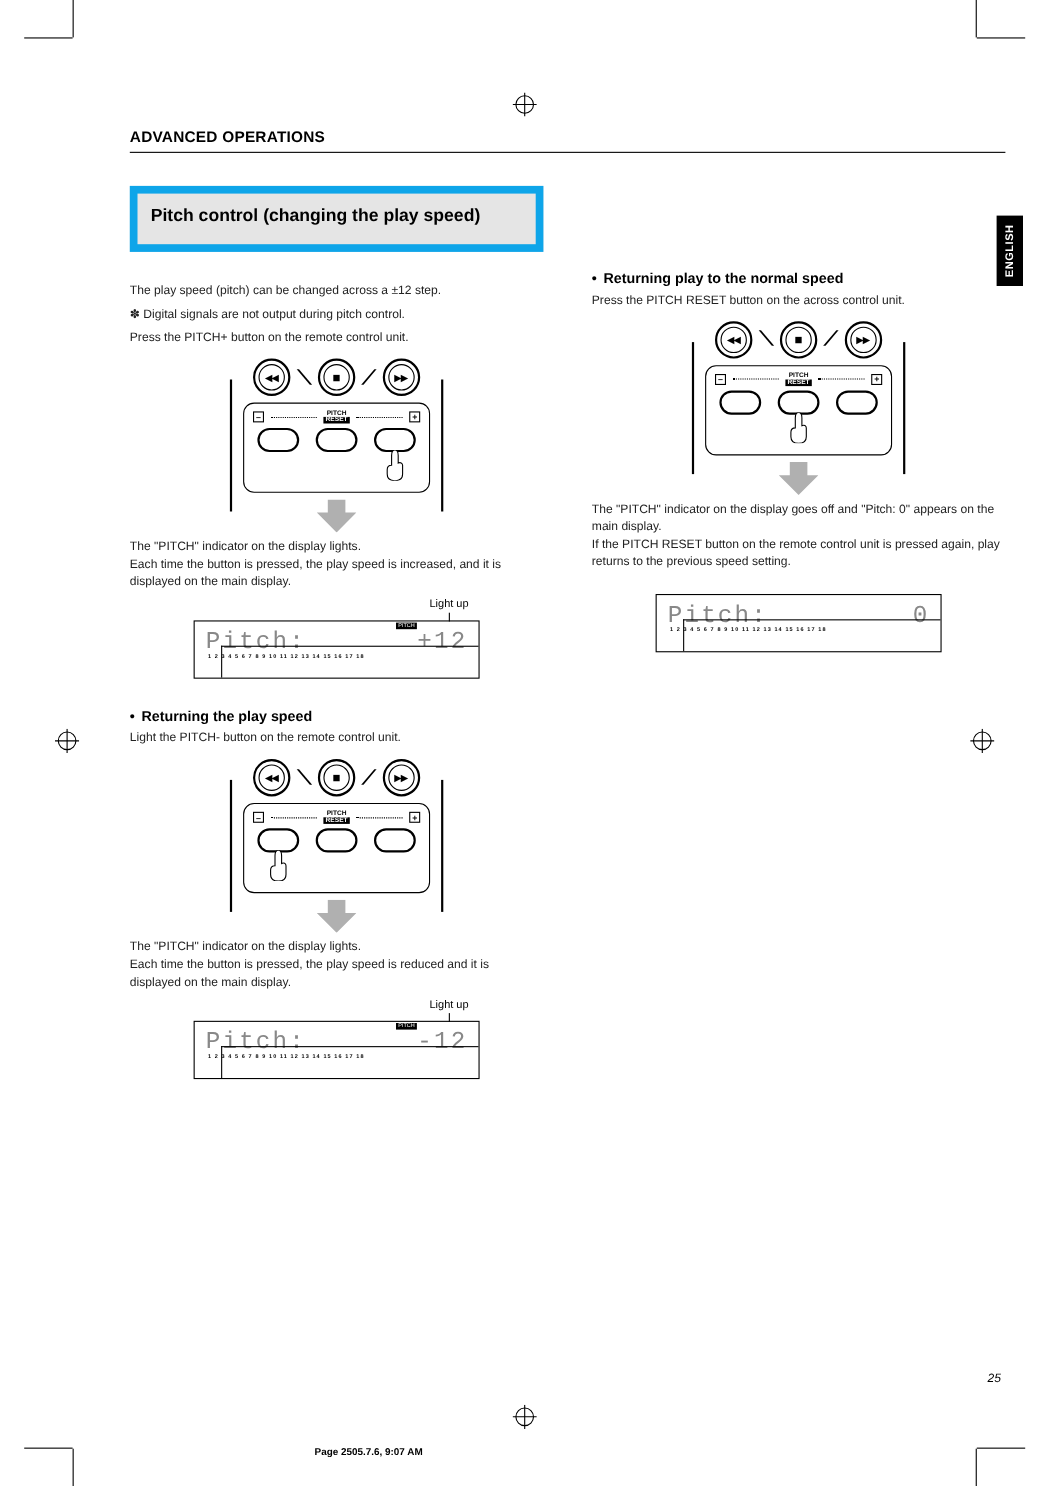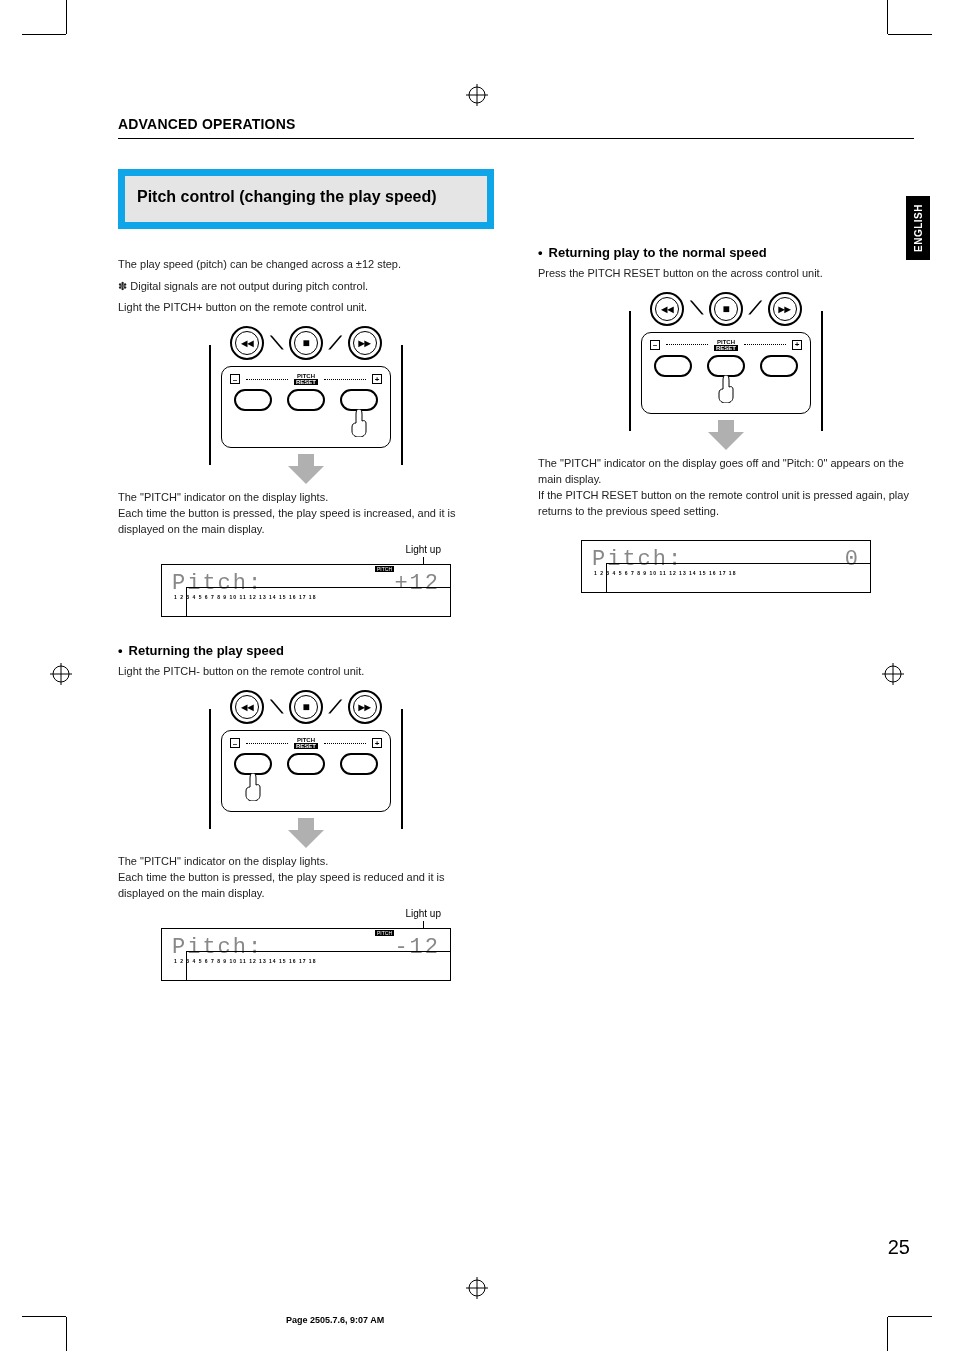--- a/index.html
+++ b/index.html
@@ -81,32 +81,32 @@
   .pill-top .dash { flex:1; border-top:1px dotted #000; margin:0 2px; height:0; }
   .pill-top .box { border:1px solid #000; width:10px; height:10px; display:flex; align-items:center; justify-content:center; font-size:8px; }
   .pill-label { font-size:6px; font-weight:bold; text-align:center; line-height:1; }
   .pill-label .rev { display:inline-block; background:#000; color:#fff; padding:0 2px; }
   .pill-row { display:flex; justify-content:space-around; margin-top:4px; gap:8px; }
   .pill { width:38px; height:22px; border:2px solid #000; border-radius:11px; }
   .finger { width:18px; margin-top:-2px; }
 
   .down-arrow svg { display:block; }
 
-  .lcd-block { width:290px; margin:0 auto; position:relative; }
+  .lcd-block { width:260px; margin:0 auto; position:relative; }
   .lcd-caption { position:absolute; right:10px; top:-20px; font-size:10px; text-align:center; }
   .lcd-caption .tick { display:block; width:1px; height:8px; background:#000; margin:2px auto 0 auto; }
   .lcd-frame { border:1px solid #000; position:relative; padding:6px 6px 16px 6px; }
   .lcd-text { font-family: "Courier New", monospace; font-size:22px; letter-spacing:2px; color:#888; display:flex; align-items:center; justify-content:space-between; }
   .lcd-left { padding-left:4px; }
   .lcd-right { padding-right:4px; }
   .lcd-ticks { font-size:5px; letter-spacing:1px; color:#000; font-weight:bold; padding-left:6px; margin-top:-2px; white-space:nowrap; }
   .lcd-tag { position:absolute; font-size:5px; background:#000; color:#fff; padding:0 2px; top:1px; }
   .lcd-inner-border { position:absolute; left:24px; right:0; top:22px; bottom:0; border-top:1px solid #000; border-left:1px solid #000; pointer-events:none; }
 
-  .page-number { position:absolute; right:16px; bottom:26px; font-size:20px; }
+  .page-number { position:absolute; right:16px; bottom:26px; font-size:11px;font-style:italic; }
   .footer-meta { position:absolute; left:0; right:0; bottom:-40px; display:flex; justify-content:flex-start; padding:0 160px 0 180px; font-size:9px; color:#000;font-weight:bold; }
 </style>
 </head>
 <body>
 
 <div class="page">
 
   <div class="crop tl">
       <div class="h"></div>
       <div class="v"></div>
@@ -165,21 +165,21 @@
     <div class="columns">
 
       <div class="col">
         <div class="feature-box">
           <div class="feature-title">Pitch control (changing the play speed)</div>
         </div>
 
         <div class="body-text para">The play speed (pitch) can be changed across a ±12 step.</div>
         <div class="note-text para">✽  Digital signals are not output during pitch control.</div>
 
-        <div class="body-text para">Light the PITCH+ button on the remote control unit.</div>
+        <div class="body-text para">Press the PITCH+ button on the remote control unit.</div>
 
         <div class="diagram-wrap">
           <div class="diagram">
             <div class="sidebar-line"></div>
             <div class="diagram-inner">
               <div class="big-btn-row">
                 <div class="big-btn">
                     <div class="ring">
                       <span class="glyph">◂◂</span>
                     </div>

